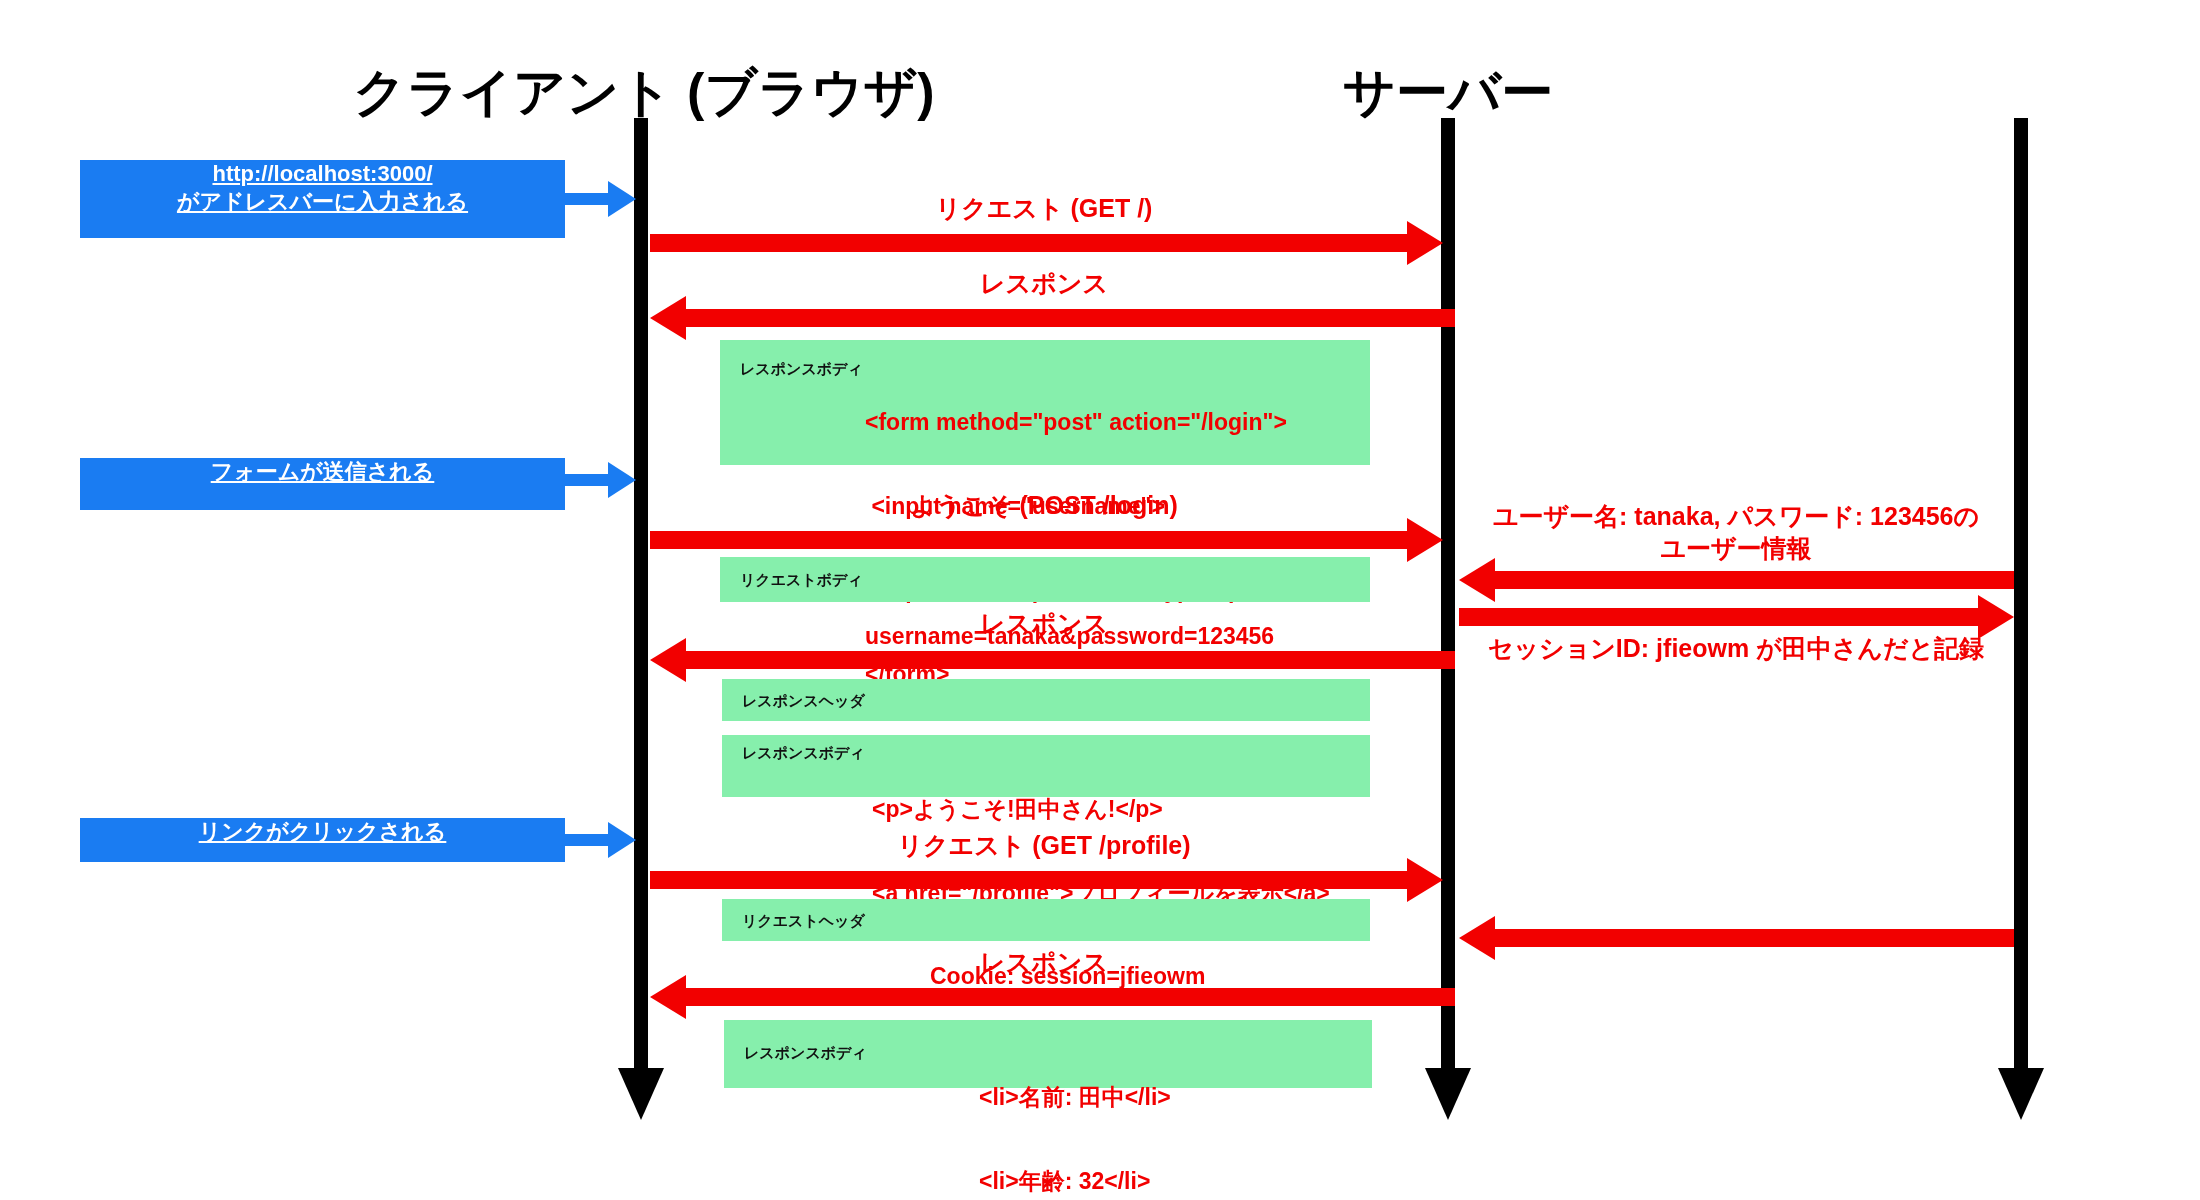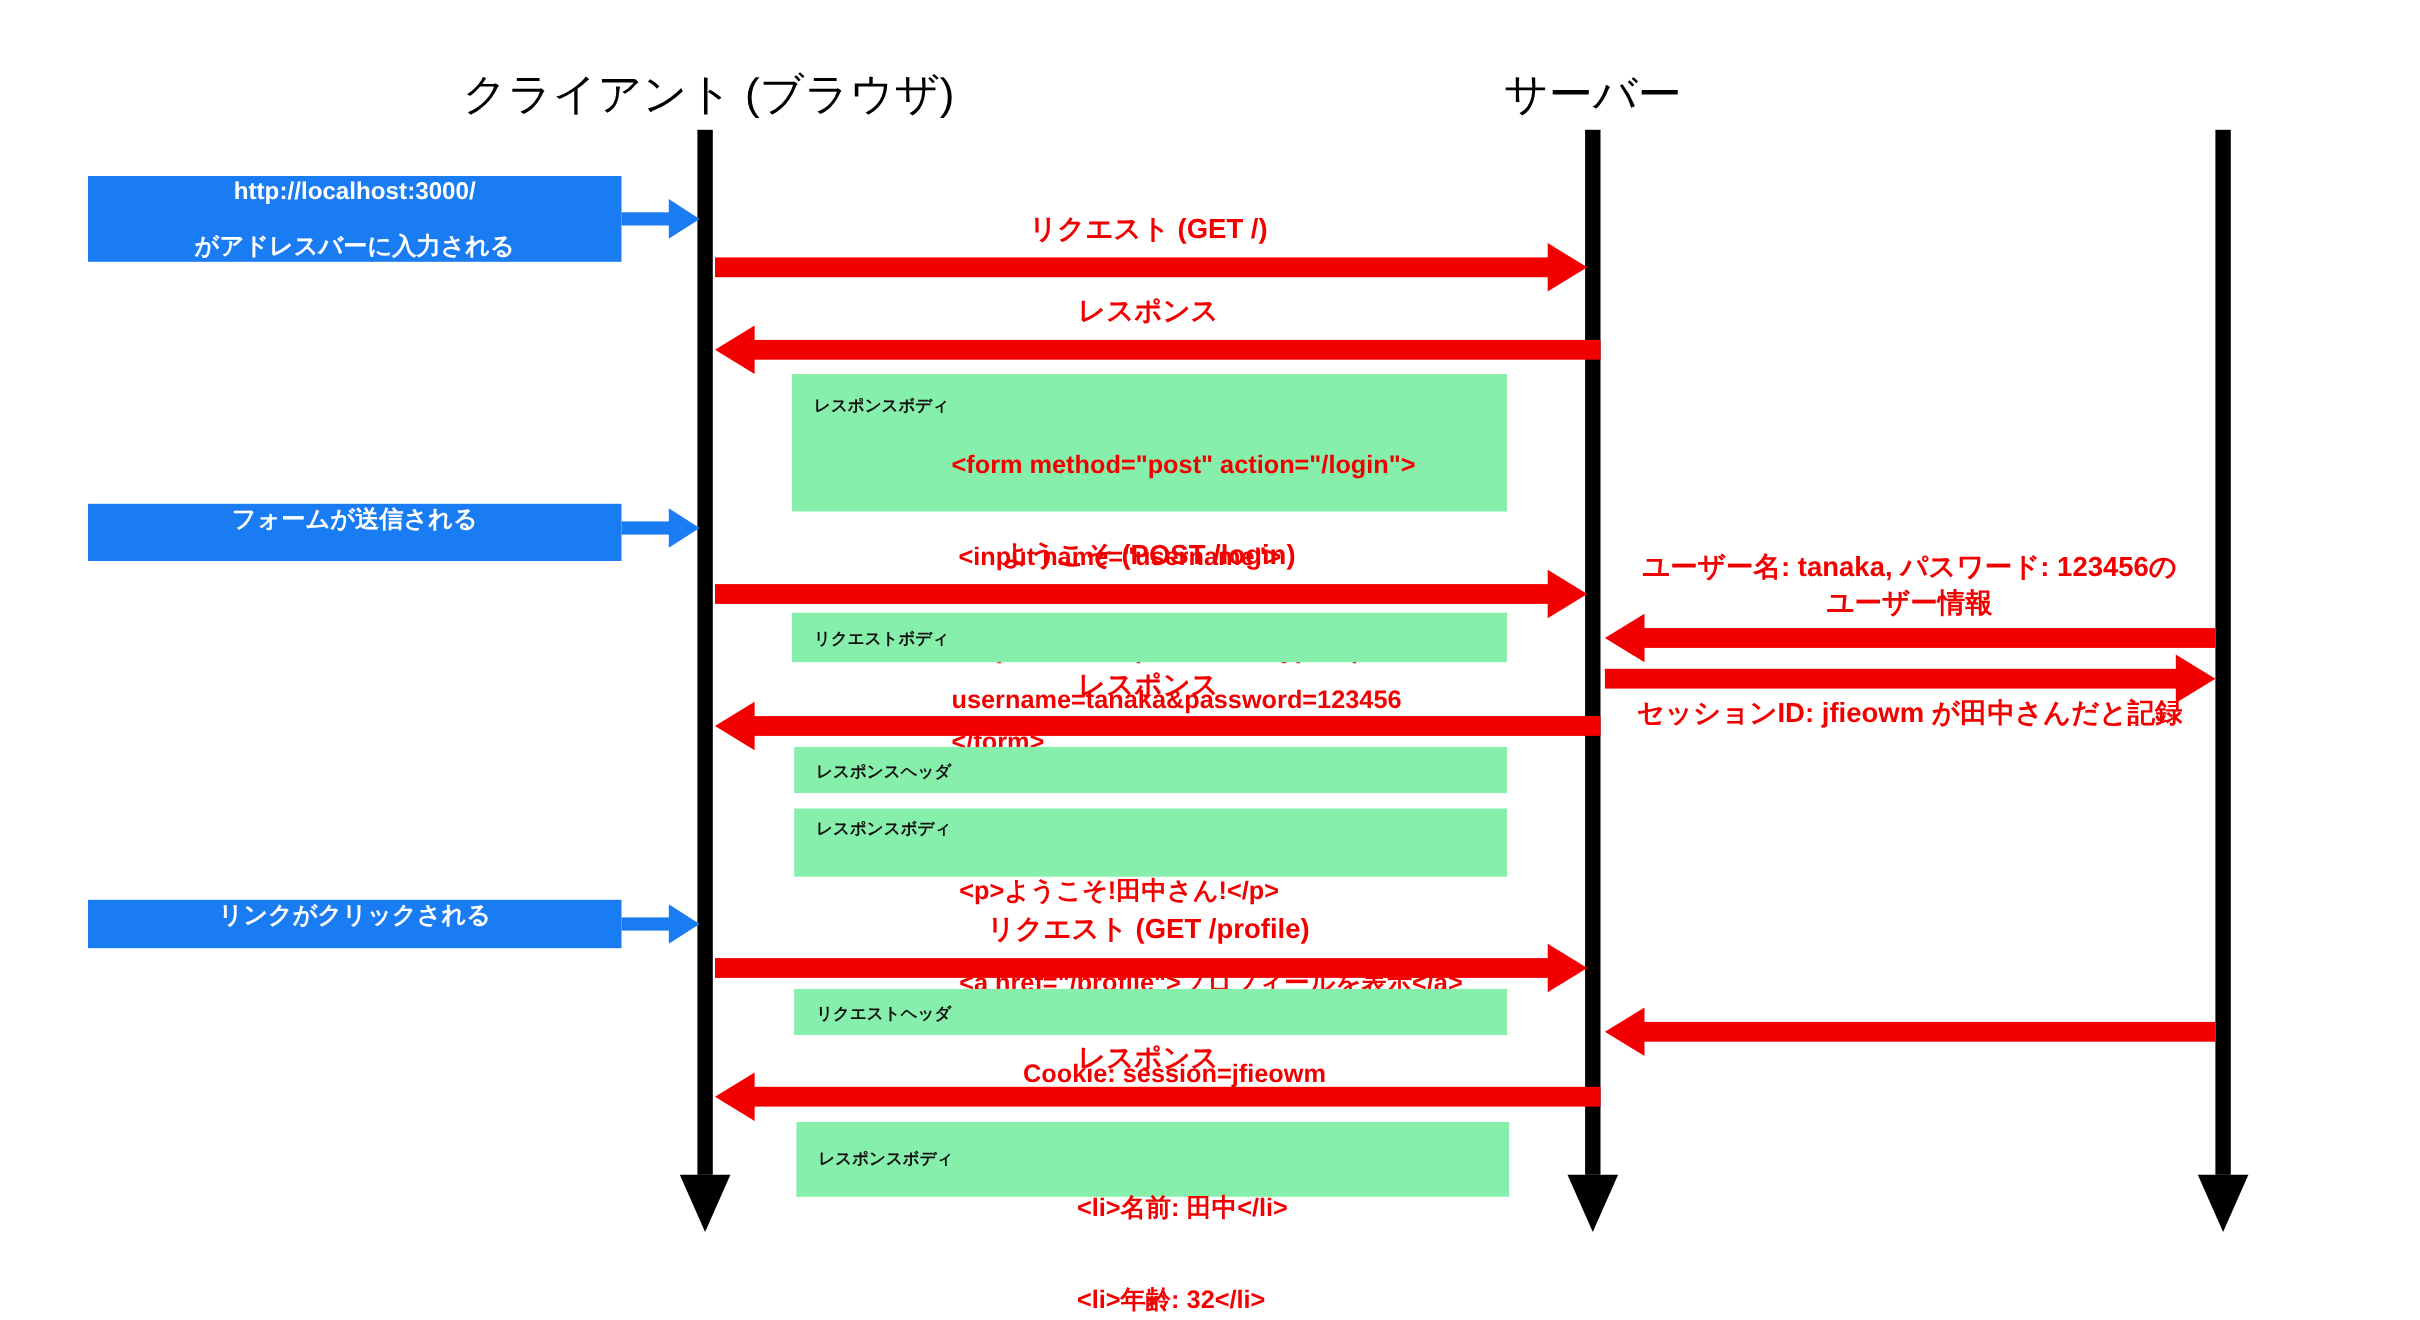--- a/index.html
+++ b/index.html
@@ -4,25 +4,25 @@
 <style>
   html,body{margin:0;padding:0;background:#ffffff;}
   body{font-family:"Liberation Sans","DejaVu Sans",sans-serif;}
   #canvas{position:relative;width:2200px;height:1200px;background:#ffffff;overflow:hidden;}
 
   
   .lifeline{position:absolute;}
   .lifeline .bar{position:absolute;left:50%;transform:translateX(-50%);width:14px;background:#000;}
   .lifeline .lhead{position:absolute;left:50%;transform:translateX(-50%);width:0;height:0;
     border-left:23px solid transparent;border-right:23px solid transparent;border-top:52px solid #000;}
-  .ltitle{position:absolute;transform:translateX(-50%);font-size:40px;font-weight:normal;color:#000;white-space:nowrap;}
+  .ltitle{position:absolute;transform:translateX(-50%);font-size:52px;font-weight:bold;color:#000;white-space:nowrap;}
 
   
   .action-box{position:absolute;background:var(--blue);color:#fff;font-weight:bold;font-size:22px;
-    display:flex;flex-direction:column;justify-content:space-between;align-items:center;text-align:center;line-height:28px;}
+    display:flex;flex-direction:column;justify-content:flex-start;align-items:center;text-align:center;line-height:28px;text-decoration:underline;}
   .action-arrow{position:absolute;height:36px;}
   .action-arrow .shaft{position:absolute;left:0;right:24px;top:12px;height:12px;background:var(--blue);}
   .action-arrow .head{position:absolute;right:0;top:0;width:0;height:0;
     border-top:18px solid transparent;border-bottom:18px solid transparent;border-left:28px solid var(--blue);}
 
   
   .msg-arrow{position:absolute;height:44px;}
   .msg-arrow .shaft{position:absolute;top:13px;height:18px;background:var(--red);}
   .msg-arrow.right .shaft{left:0;right:34px;}
   .msg-arrow.right .head{position:absolute;right:0;top:0;width:0;height:0;

